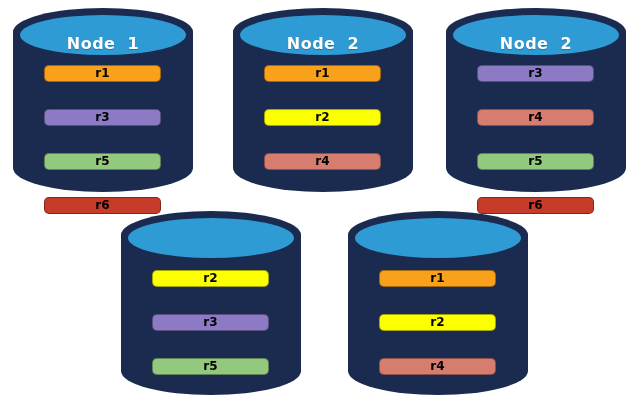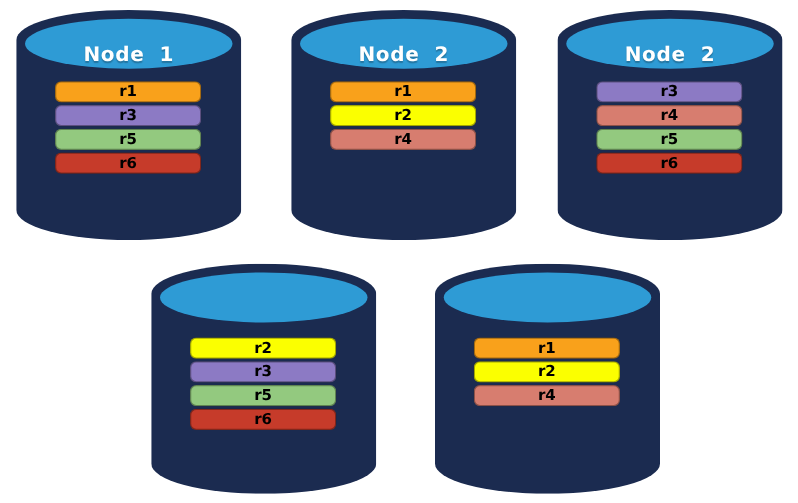--- a/index.html
+++ b/index.html
@@ -43,21 +43,21 @@
   .bars {
     position: absolute;
     left: 31px;
     top: 57px;
     width: 117px;
   }
   .row2 .bars { top: 59px; }
   .bar {
     box-sizing: border-box;
     height: 17px;
-    margin-bottom: 2px;
+    margin-bottom: 27px;
     border: 1px solid rgba(0,0,0,0.35);
     border-radius: 5px;
     text-align: center;
     font-size: 12px;
     font-weight: bold;
     color: #000000;
     line-height: 15px;
   }
 </style>
 </head>

